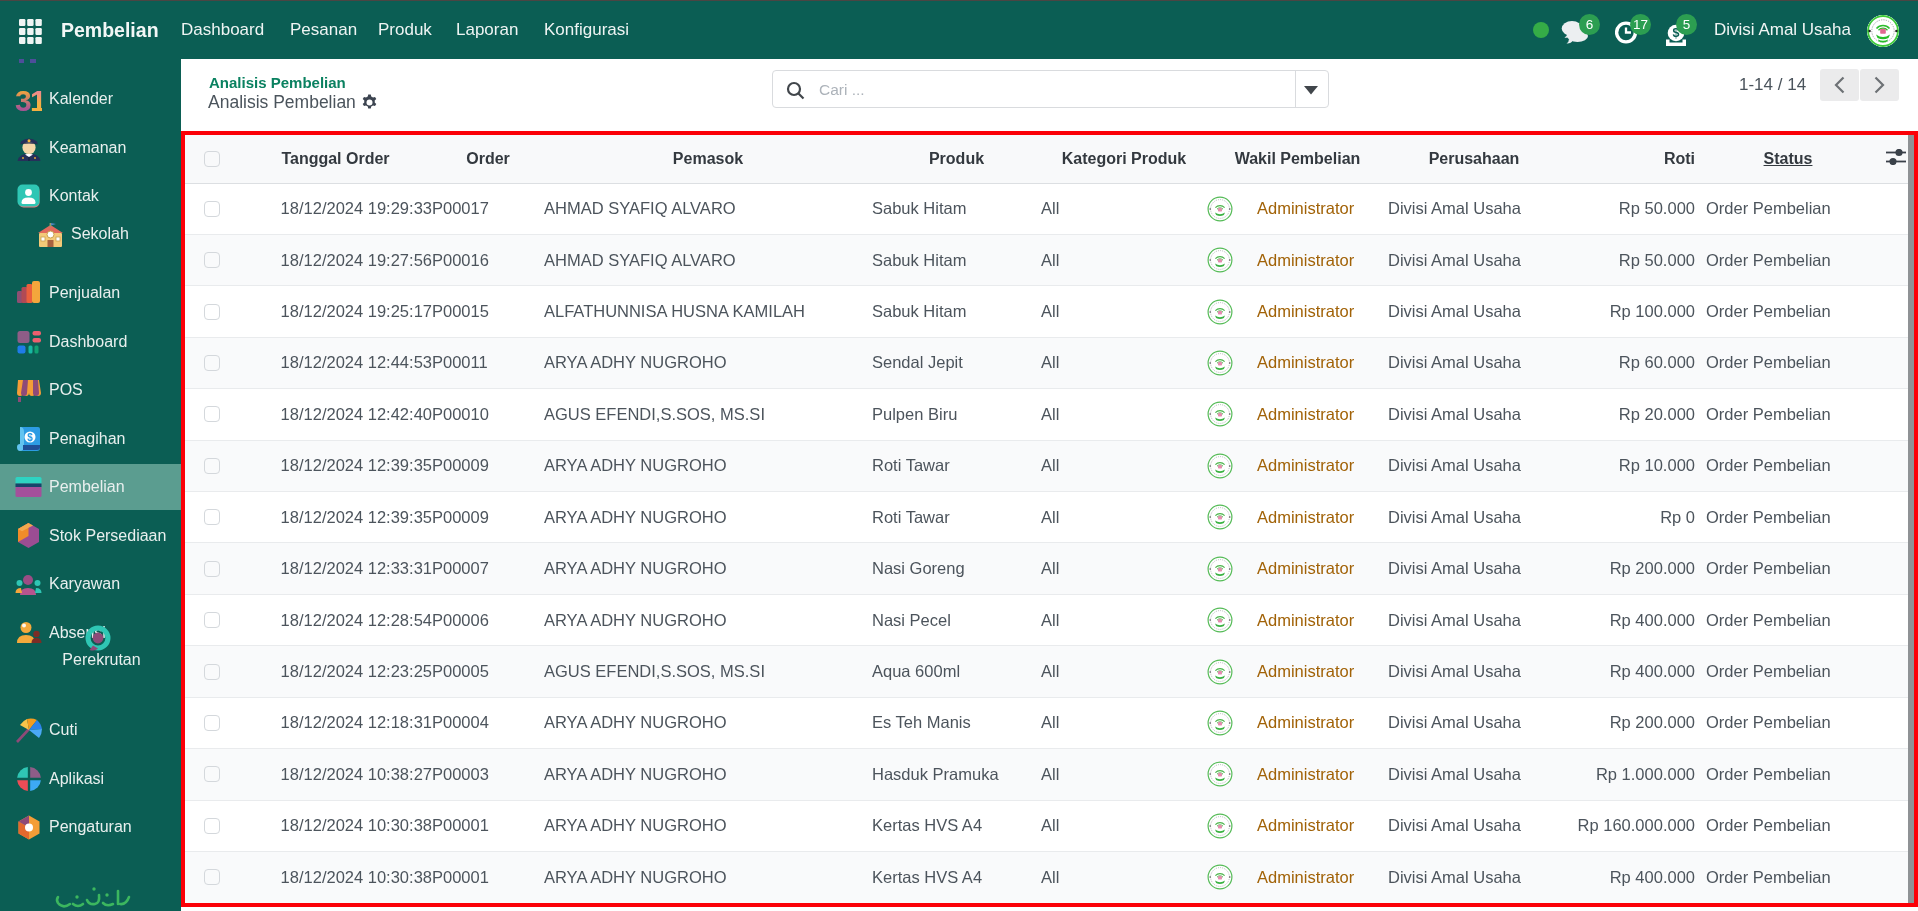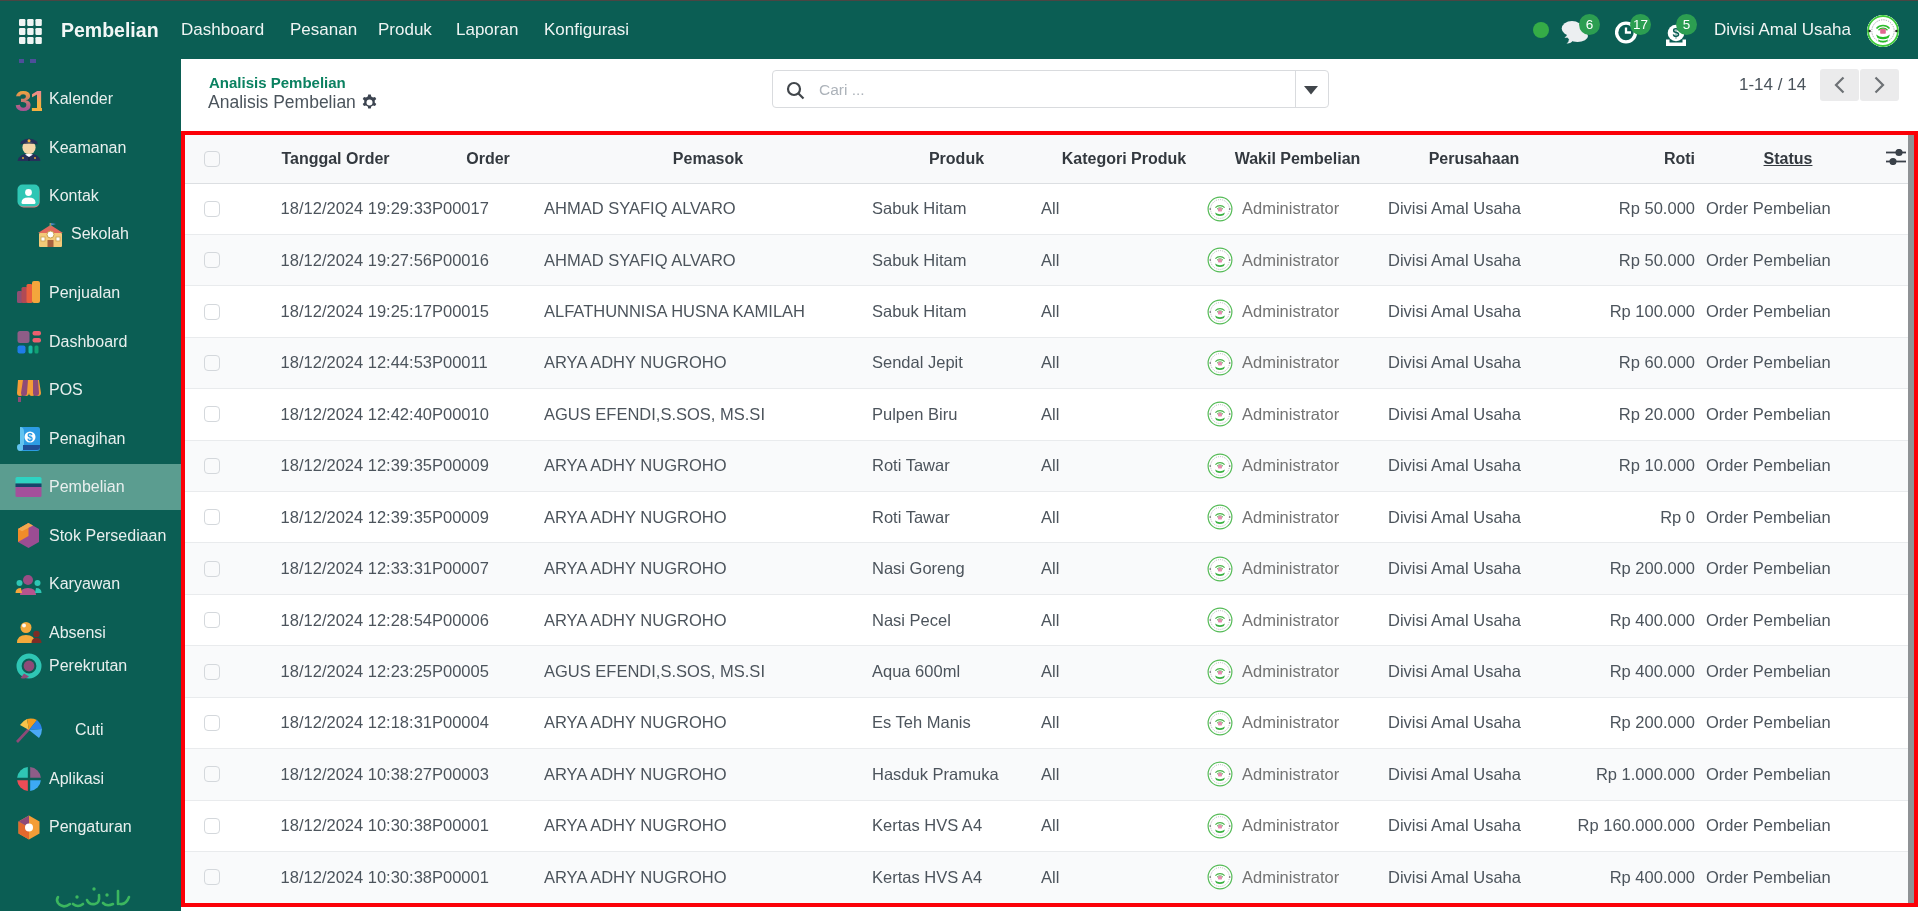--- a/index.html
+++ b/index.html
@@ -36,21 +36,21 @@
 .tablewrap { position:absolute; left:181px; top:131px; width:1737px; height:776px; border:4px solid #fb0007; background:#fff; }
 table { border-collapse:collapse; table-layout:fixed; width:1729px; }
 th { height:48px; background:#f8f9fa; font-size:16px; color:#33393f; font-weight:bold; text-align:center; border-bottom:1px solid #dcdfe2; }
 td { height:51.43px; font-size:16.5px; color:#4c545c; text-align:left; border-top:1px solid #e9ebed; white-space:nowrap; overflow:hidden; }
 td:nth-child(2) { padding-left:2px;text-align:right; }
 tr.z td { background:#f9fafb; }
 tr:first-child td { border-top:none; }
 .cb { width:16px; height:16px; border:1px solid #d4d8dc; border-radius:4px; background:transparent; margin:0 auto; }
 .num { text-align:right; padding-right:5px; }
 .wakil { display:flex; align-items:center; }
-.wakil span { margin-left:9px; color:#737373; }
+.wakil span { margin-left:24px; color:#a16207; }
 .scrollbar { position:absolute; right:0px; top:0px; width:6px; height:768px; background:#8f9295; z-index:20; }
 </style>
 </head>
 <body>
 <svg width="0" height="0" style="position:absolute;">
   <defs>
     <g id="logo26">
       <circle cx="13" cy="13" r="12.5" fill="#fff"></circle>
       <circle cx="13" cy="13" r="11.9" fill="none" stroke="#55bb57" stroke-width="1.2"></circle>
       <circle cx="13" cy="13" r="9.4" fill="none" stroke="#999f9f" stroke-width="0.7" stroke-dasharray="1 1"></circle>
@@ -272,31 +272,31 @@
     <svg width="26" height="26" viewBox="0 0 26 26">
       <circle cx="10" cy="7.5" r="5.5" fill="#f4a93c"></circle>
       <circle cx="8" cy="5.5" r="2" fill="#fff" opacity="0.9"></circle>
       <path d="M1 23 q0-8 9-8 t9 8 Z" fill="#f4a93c"></path>
       <circle cx="20.5" cy="14" r="3.2" fill="#7c2d26"></circle>
       <path d="M15.5 23 q0-5 5-5 t5 5 Z" fill="#7c2d26"></path>
     </svg>
       </div>
       <div class="slabel">Absensi</div>
     </div>
-  <div class="sitem" style="top:584px;">
+  <div class="sitem" style="top:565px;flex-direction:column;">
       <div class="sicon">
     <svg width="26" height="26" viewBox="0 0 26 26">
       <path d="M13 0.5 a12.5 12.5 0 1 0 0 25 a12.5 12.5 0 0 0 0-25 Z M13 5.6 a7.4 7.4 0 1 1 0 14.8 a7.4 7.4 0 0 1 0-14.8 Z" fill="#2fc6b4"></path>
       <circle cx="13" cy="13" r="5.4" fill="#8e4a78"></circle>
       <path d="M8 20.5 l-3.4 4.4 q5.4 1.6 8.4-1.4 Z" fill="#8e4a78"></path>
     </svg>
       </div>
       <div class="slabel">Perekrutan</div>
     </div>
-  <div class="sitem" style="top:648px;gap:26px;">
+  <div class="sitem" style="top:648px;">
       <div class="sicon">
     <svg width="27" height="27" viewBox="0 0 27 27">
       <path d="M2 25 L14 12" stroke="#8e4a78" stroke-width="2.6"></path>
       <path d="M5 8 a15 15 0 0 1 7-6 l2 11 Z" fill="#f7c44a"></path>
       <path d="M12 2 a15 15 0 0 1 10 1 l-8 10 Z" fill="#f49d20"></path>
       <path d="M22 3 a15 15 0 0 1 5 9 l-13 1 Z" fill="#2d83ea"></path>
       <path d="M27 12 a15 15 0 0 1-3 9 l-10-8 Z" fill="#4aa9f5"></path>
     </svg>
       </div>
       <div class="slabel">Cuti</div>

